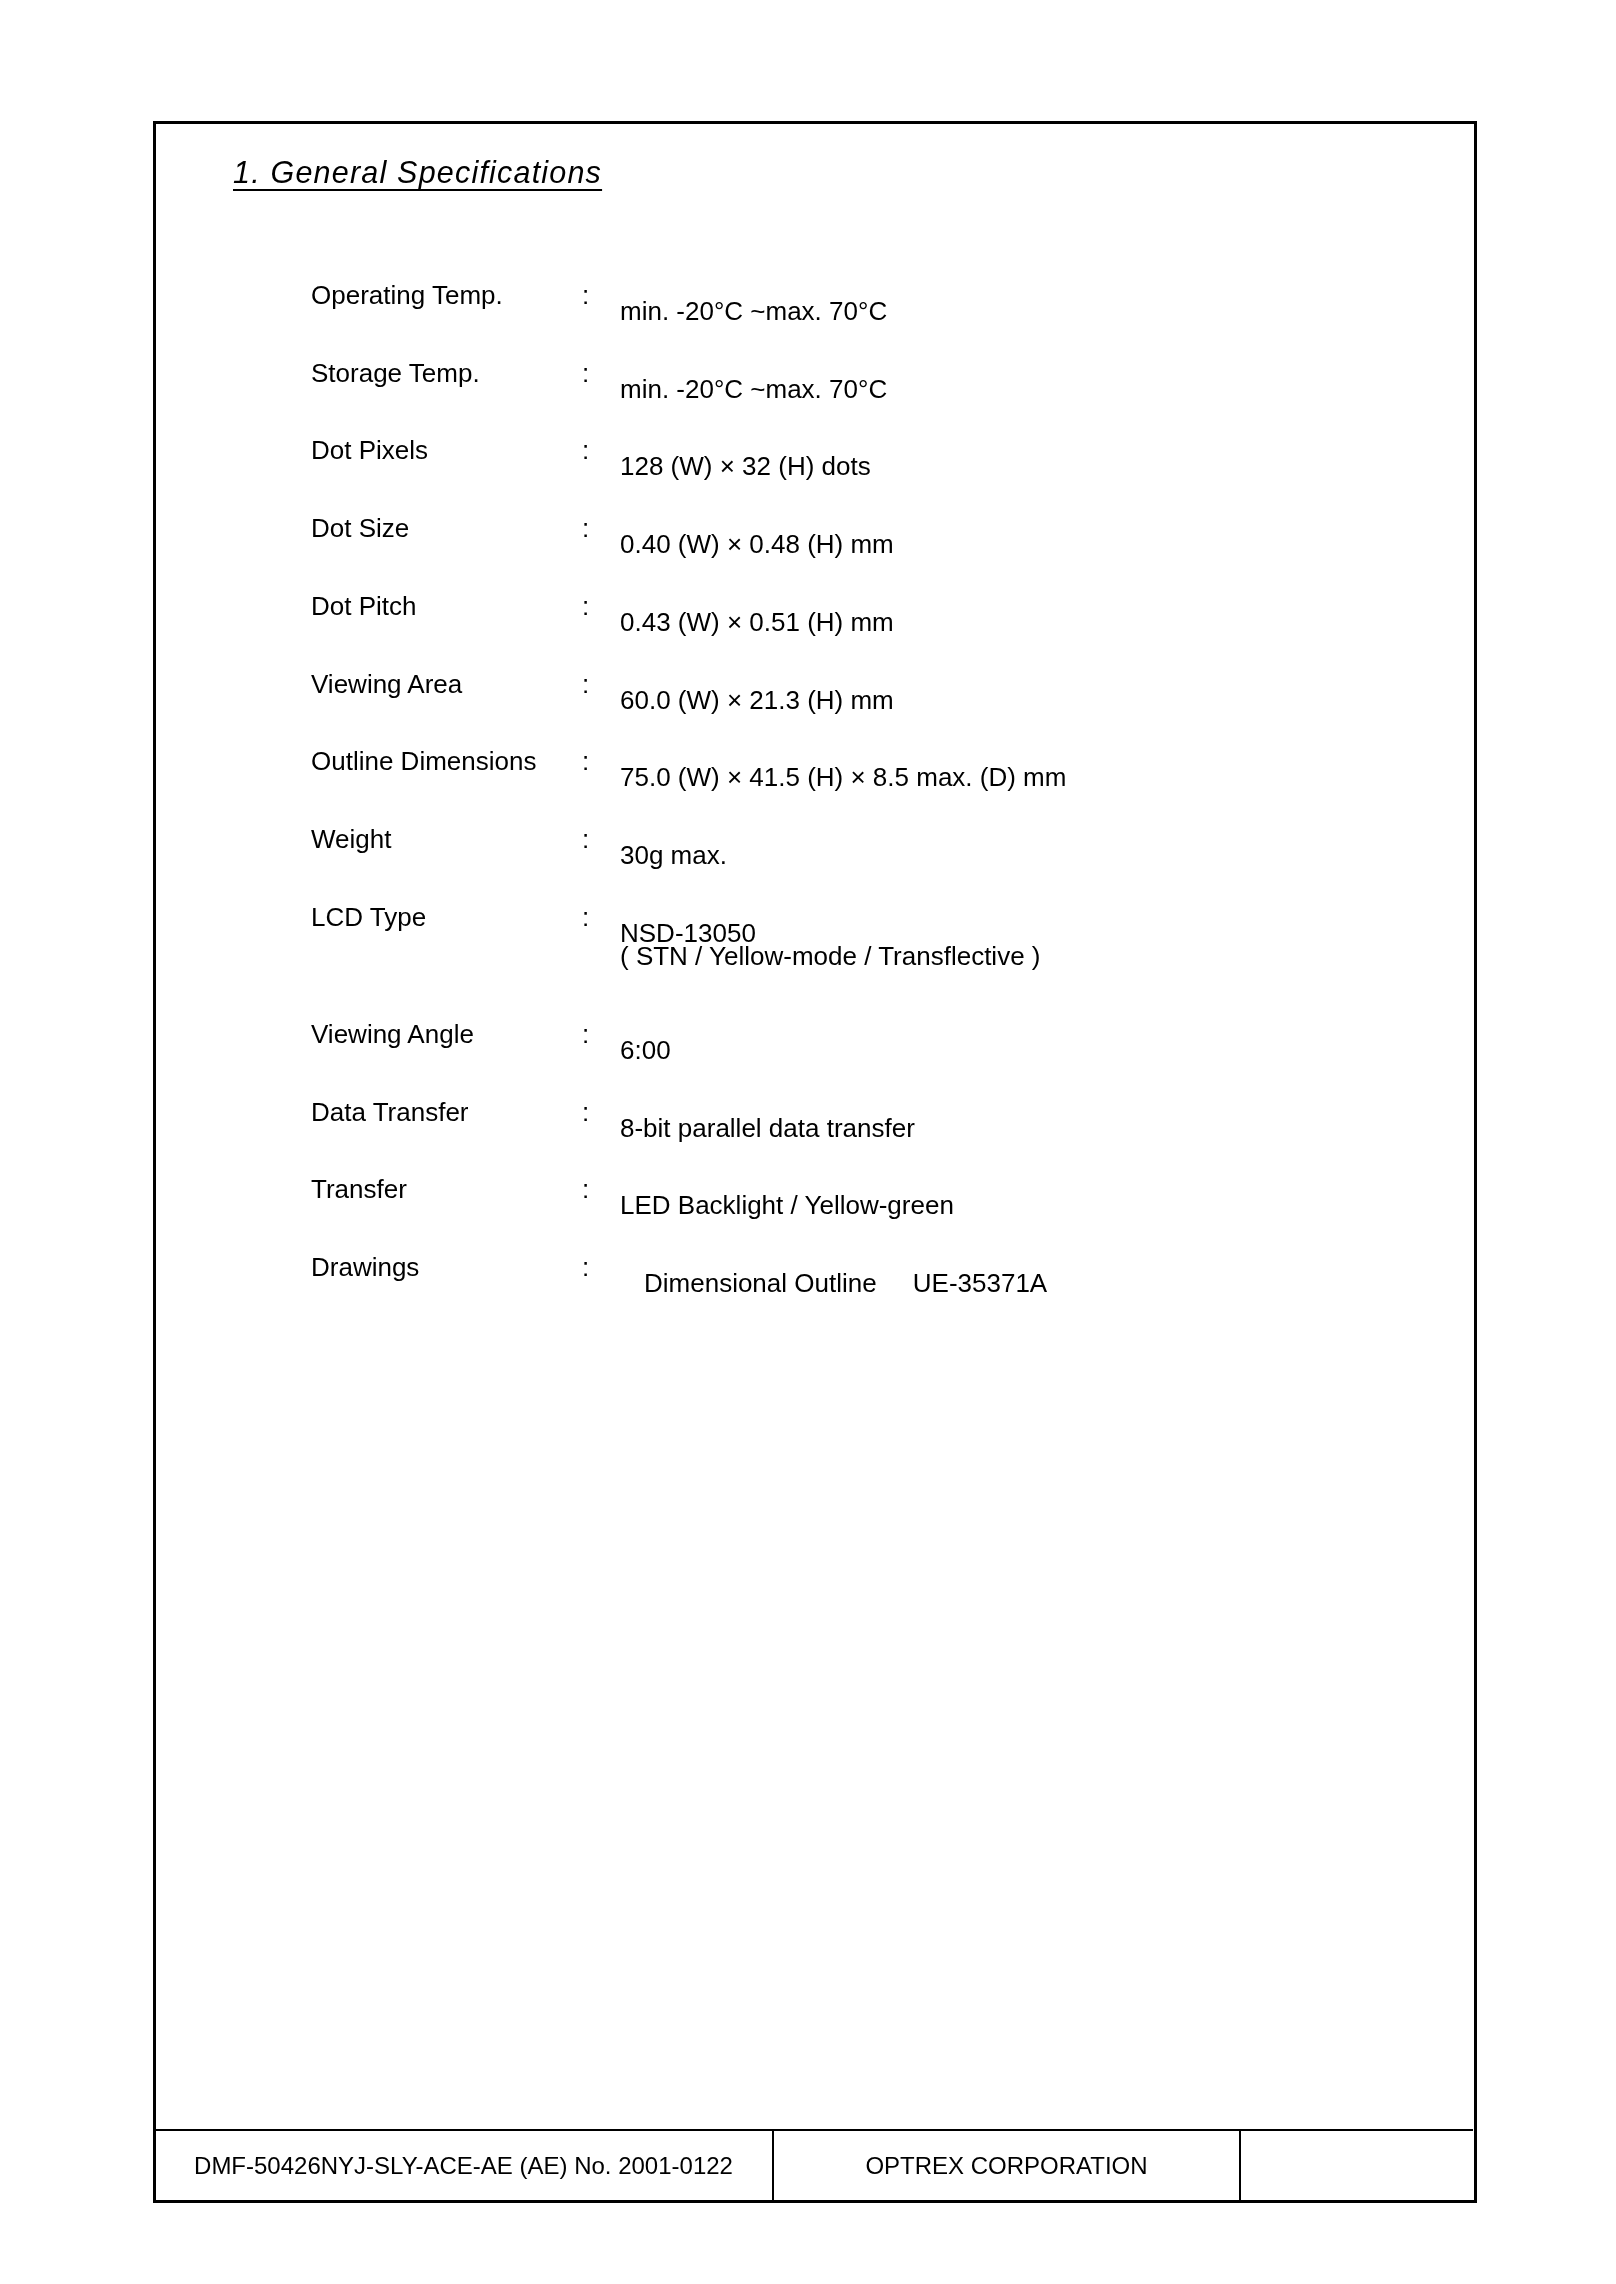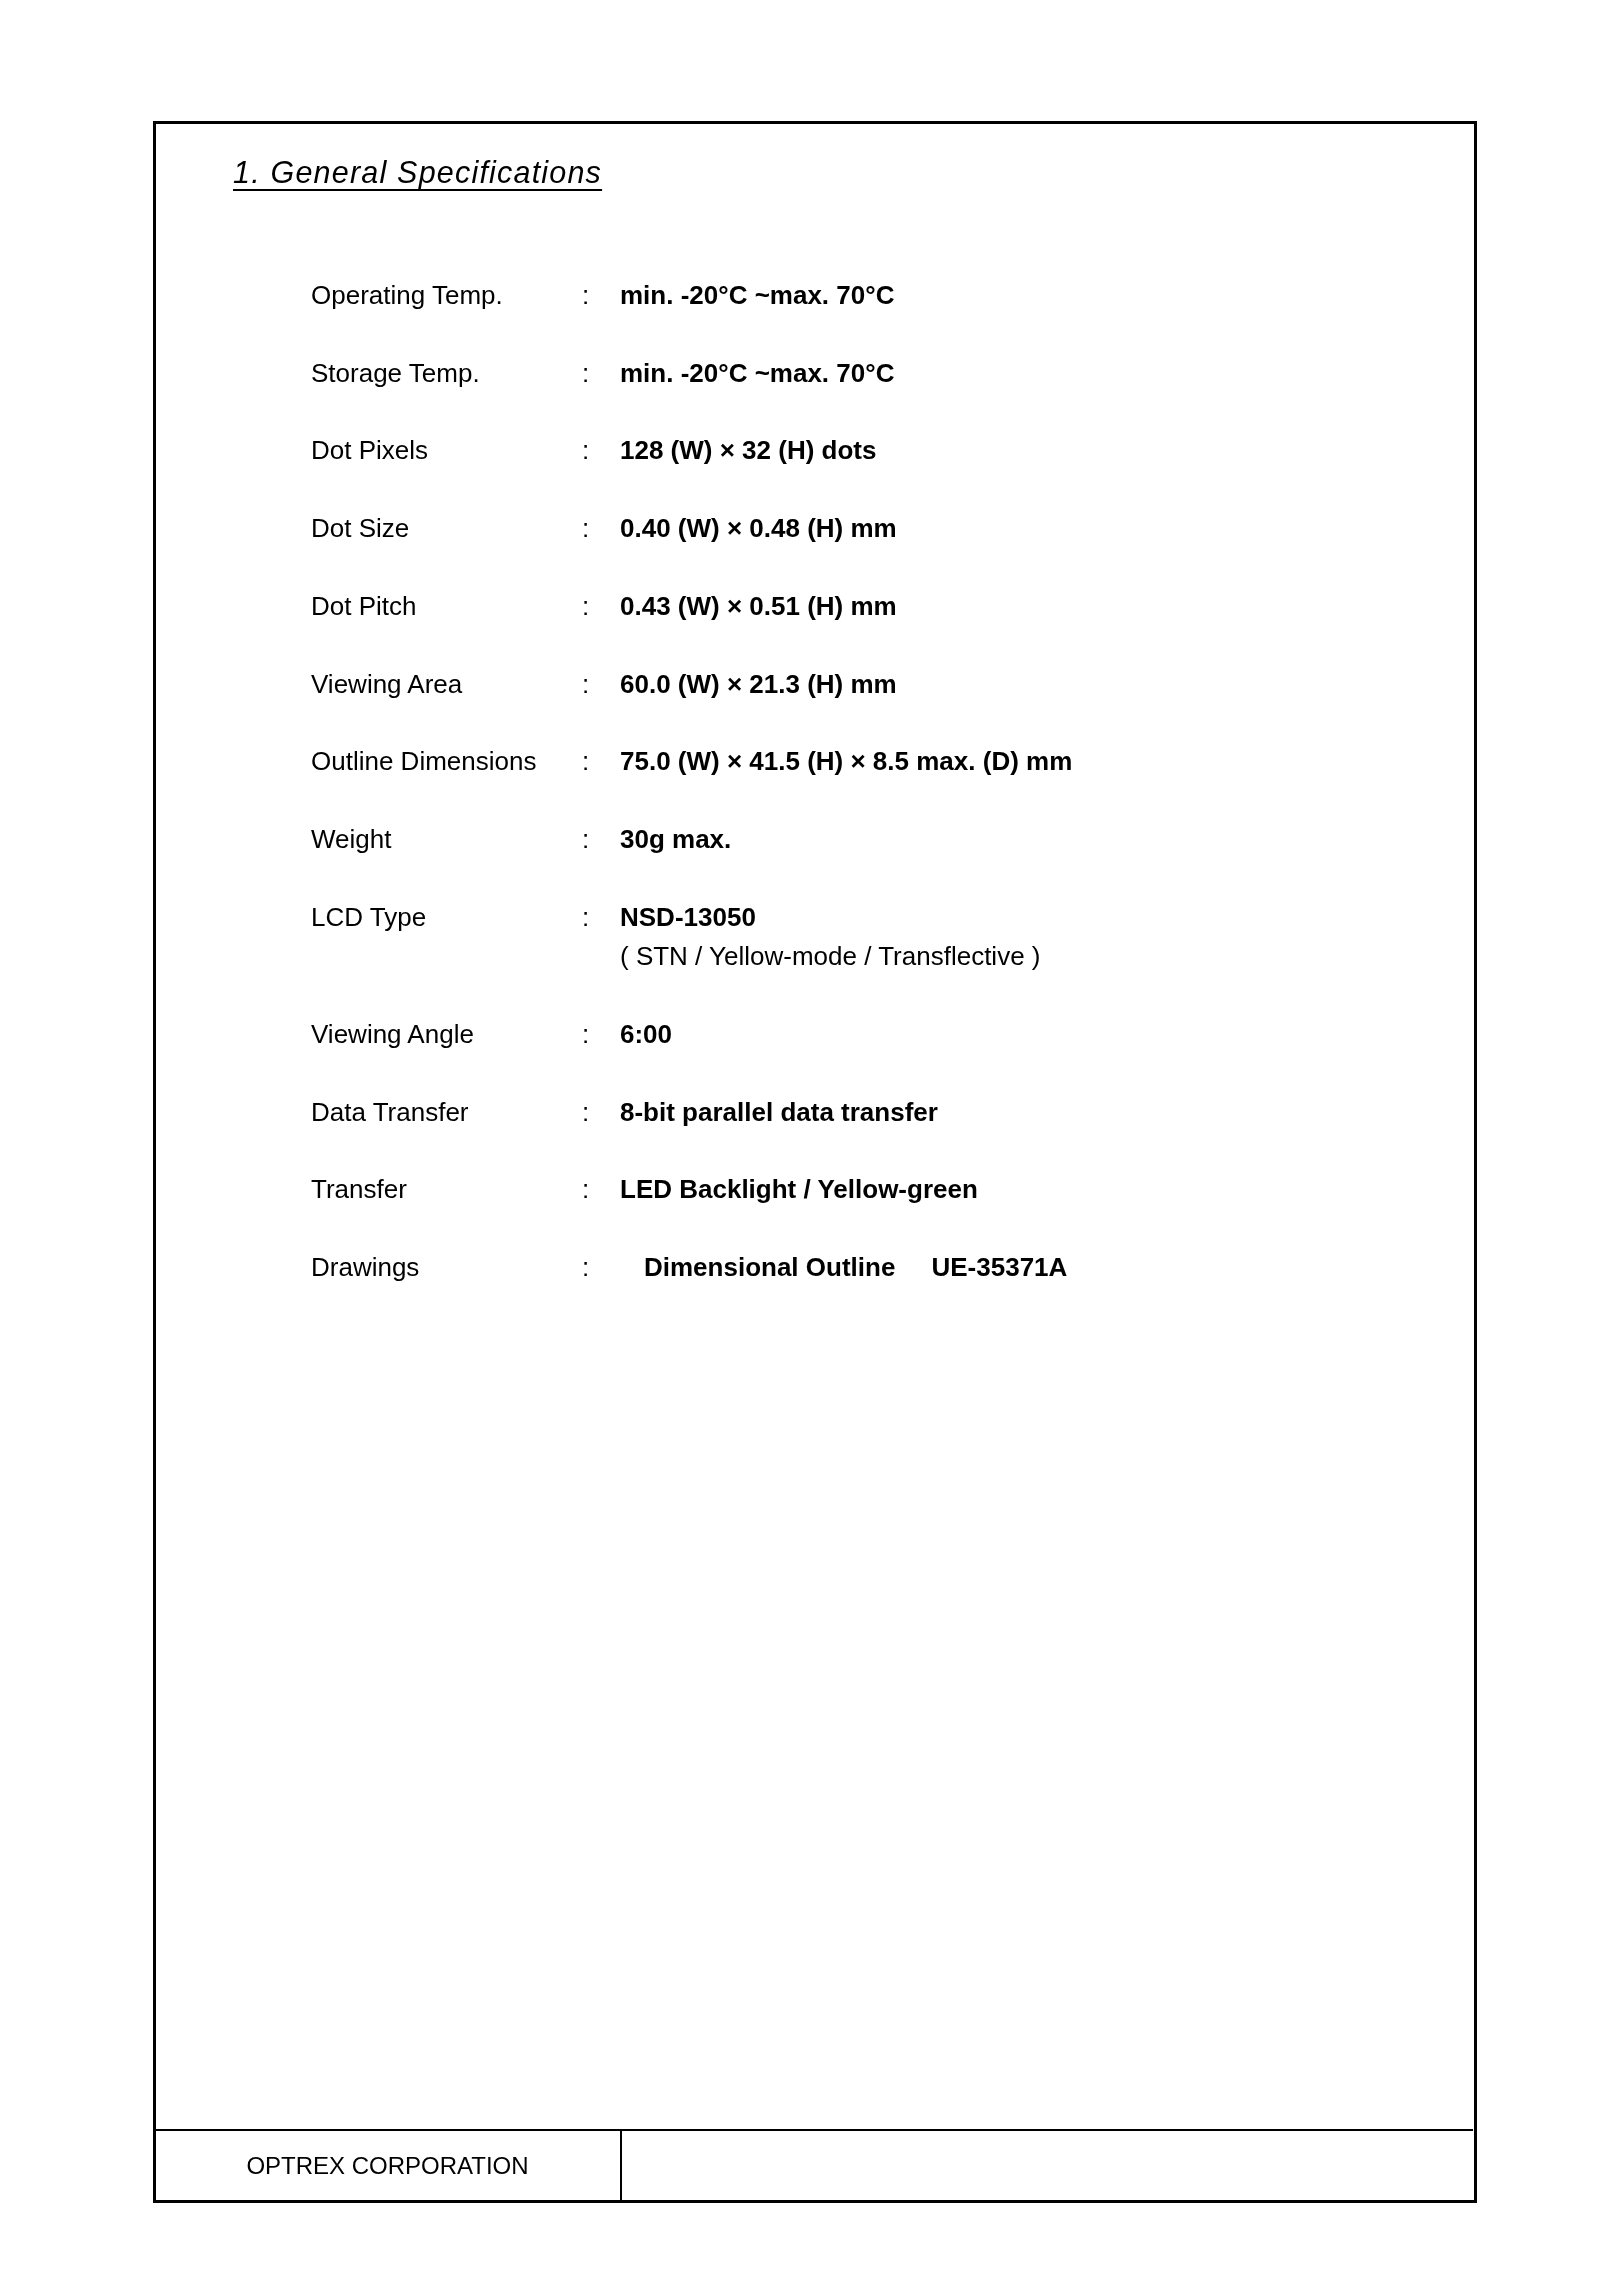--- a/index.html
+++ b/index.html
@@ -5,21 +5,21 @@
     html, body { margin: 0; padding: 0; background: #ffffff; }
     body { width: 1616px; height: 2284px; position: relative; overflow: hidden;
            font-family: "Liberation Sans", sans-serif; color: #000; }
     .frame { position: absolute; left: 153px; top: 121px; width: 1318px; height: 2076px;
              border: 3.9px solid #000; box-sizing: content-box; }
     .title { position: absolute; left: 233px; top: 155px; font-size: 30.5px; letter-spacing: 1.2px;
              text-decoration: underline; text-underline-offset: 5.5px; text-decoration-thickness: 2.3px; font-style: italic; }
     .row { position: absolute; left: 311px; font-size: 26px; line-height: 39px; white-space: nowrap; }
     .row .label { position: absolute; left: 0; top: 0; }
     .row .colon { position: absolute; left: 271px; top: 0; }
-    .row .value { position: absolute; left: 309px; top: 0; font-weight: bold; }
+    .row .value { position: absolute; left: 309px; top: 16px; }
     .row .value2 { position: absolute; left: 309px; top: 39px; }
     .footer { position: absolute; left: 155px; top: 2129px; width: 1318px; height: 69px;
               border-top: 2.3px solid #000; display: flex; }
     .footer .cell { display: flex; align-items: center; justify-content: center; font-size: 24px;
                     box-sizing: border-box; }
     .footer .c1 { width: 619px; border-right: 2.3px solid #000; }
     .footer .c2 { width: 467px; border-right: 2.3px solid #000; }
     .footer .c3 { flex: 1; }
   </style>
 </head>
@@ -90,15 +90,16 @@
   <span class="colon">:</span>
   <span class="value">LED Backlight / Yellow-green</span>
 </div>
 <div class="row" style="top:1248px;">
   <span class="label">Drawings</span>
   <span class="colon">:</span>
   <span class="value" style="white-space:pre;margin-left:24px;">Dimensional Outline     UE-35371A</span>
 </div>
 
 <div class="footer">
+  <div class="cell c1">DMF-50426NYJ-SLY-ACE-AE (AE) No. 2001-0122</div>
   <div class="cell c2">OPTREX CORPORATION</div>
 </div>
 
 
 </body></html>

